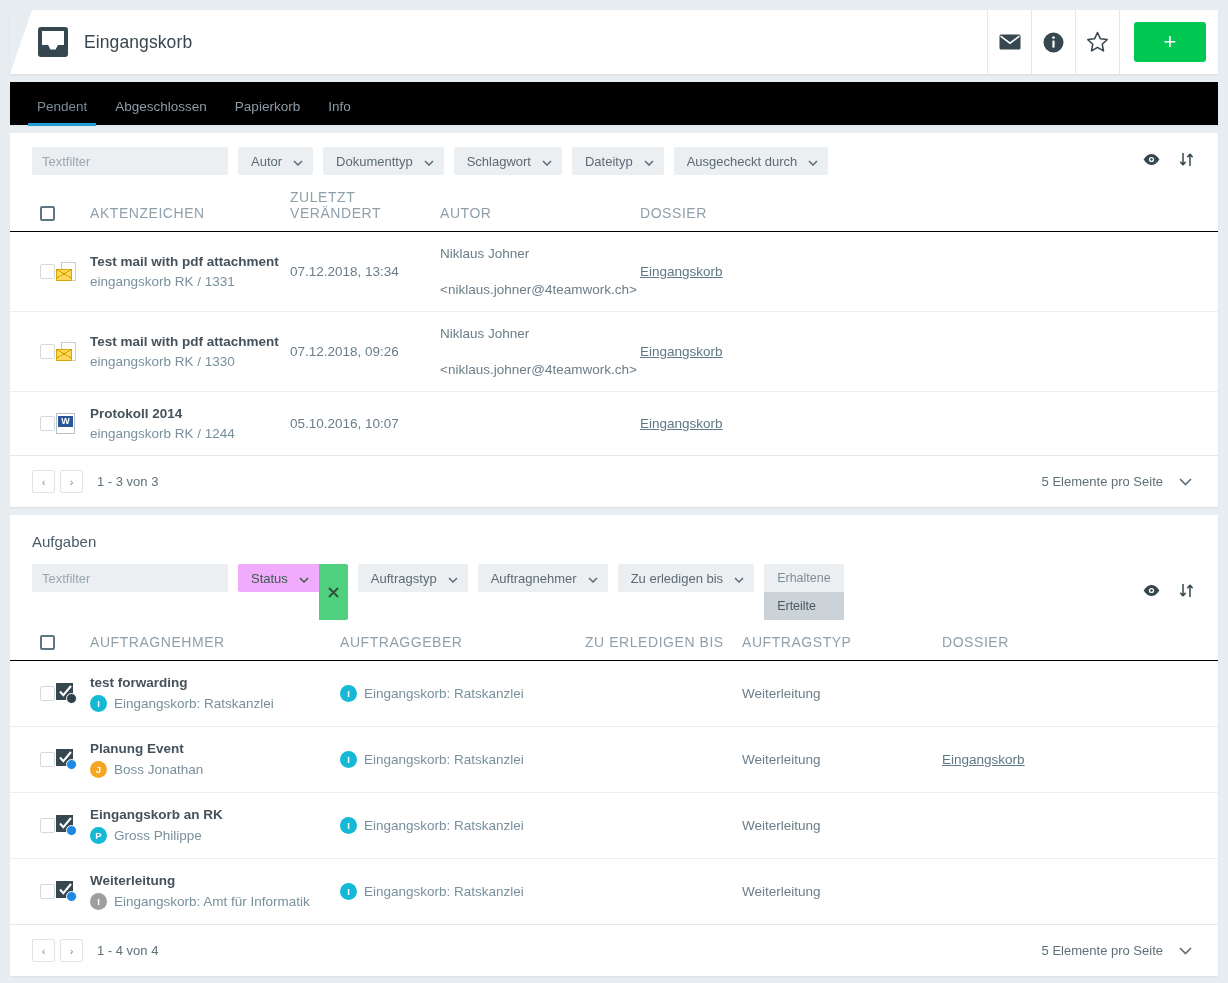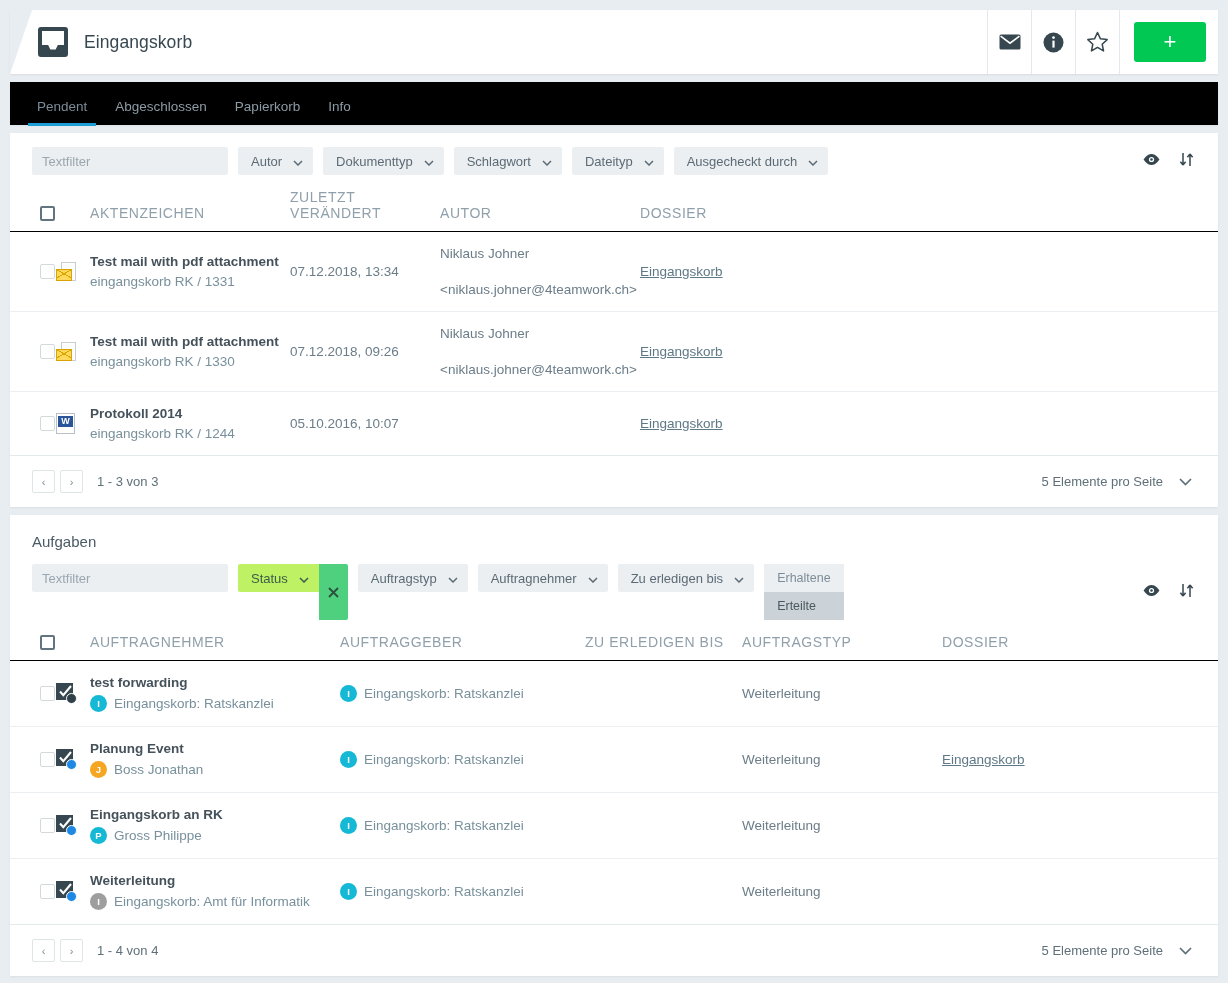--- a/index.html
+++ b/index.html
@@ -149,21 +149,21 @@
     display: flex; align-items: center;
     padding: 0 10px 0 13px;
     font-size: 13px;
     color: #5b6b76;
     cursor: pointer;
     white-space: nowrap;
   }
   .chip .caret { margin-left: 11px; }
   .chip-group { display: flex; align-items: stretch; }
   .chip.active-chip {
-    background: #bef264;
+    background: #f0abfc;
     color: #3d5c4a;
     border-radius: 2px 0 0 2px;
   }
   .chip-x {
     width: 29px;
     background: #4ed07f;
     border-radius: 0 2px 2px 0;
     display: flex; align-items: center; justify-content: center;
     cursor: pointer;
     color: #2f4f3c;

